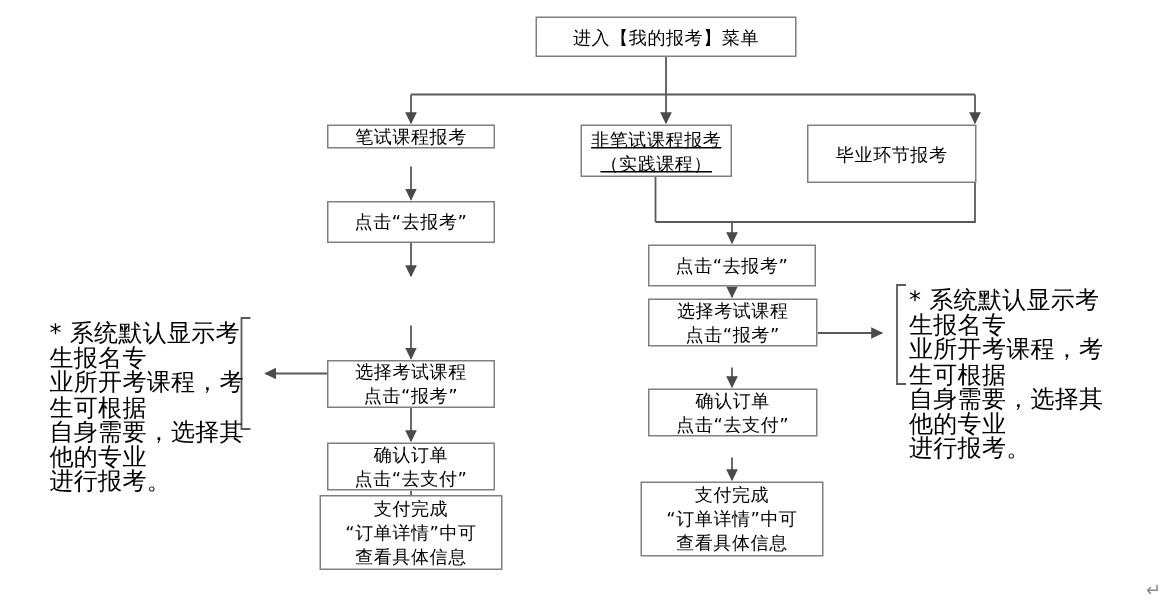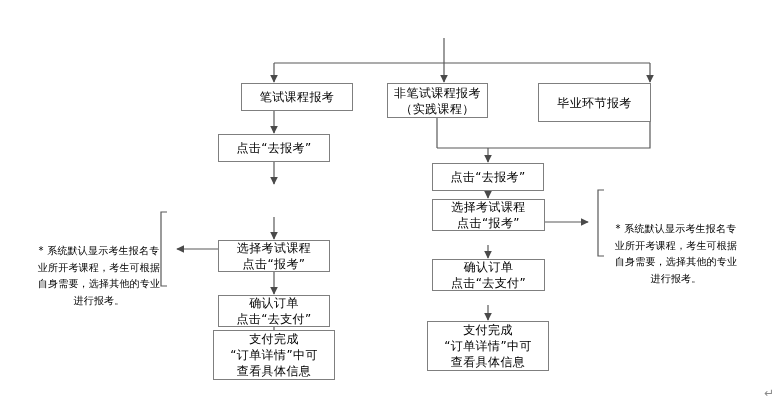--- a/index.html
+++ b/index.html
@@ -20,28 +20,27 @@
     text-align:center;
     font-size:12px;
     line-height:16px;
     letter-spacing:0.4px;
     white-space:pre-line;
     z-index:2;
   }
   .note{
     position:absolute;
     box-sizing:border-box;
-    font-size:10px;
+    font-size:16px;
     line-height:16.5px;
     letter-spacing:0.2px;
-    text-align:center;
+    text-align:left;
     color:#000;
     background:transparent;
     z-index:2;
-    margin-top:29px;
   }
   .pilcrow{
     position:absolute;
     font-size:12px;
     color:#8a8a8a;
     z-index:2;
   }
 </style>
 </head>
 <body>
@@ -80,24 +79,25 @@
       <path d="M488,305 L488,320" marker-end="url(#ah)"></path>
 
       <path d="M218,249 L177,249" marker-end="url(#ah)"></path>
       <path d="M167,212 L161,212 L161,286 L167,286"></path>
 
       <path d="M545,222 L588,222" marker-end="url(#ah)"></path>
       <path d="M604,190 L598,190 L598,256 L604,256"></path>
     </g>
   </svg>
 
+  <div class="node" style="left:357px;top:11px;width:174px;height:27px;">进入【我的报考】菜单</div>
 
-  <div class="node" style="left:218px;top:83px;width:112px;height:28px;margin-left:23px;">笔试课程报考</div>
+  <div class="node" style="left:218px;top:83px;width:112px;height:16px;">笔试课程报考</div>
 
-  <div class="node" style="left:387px;top:83px;width:101px;height:35px;">非笔试课程报考
+  <div class="node" style="left:387px;top:83px;width:101px;height:35px;text-decoration:underline;">非笔试课程报考
 （实践课程）</div>
 
   <div class="node" style="left:538px;top:83px;width:113px;height:39px;">毕业环节报考</div>
 
   <div class="node" style="left:218px;top:134px;width:112px;height:28px;">点击“去报考”</div>
 
 
   <div class="node" style="left:218px;top:240px;width:112px;height:32px;">选择考试课程
 点击“报考”</div>
 

